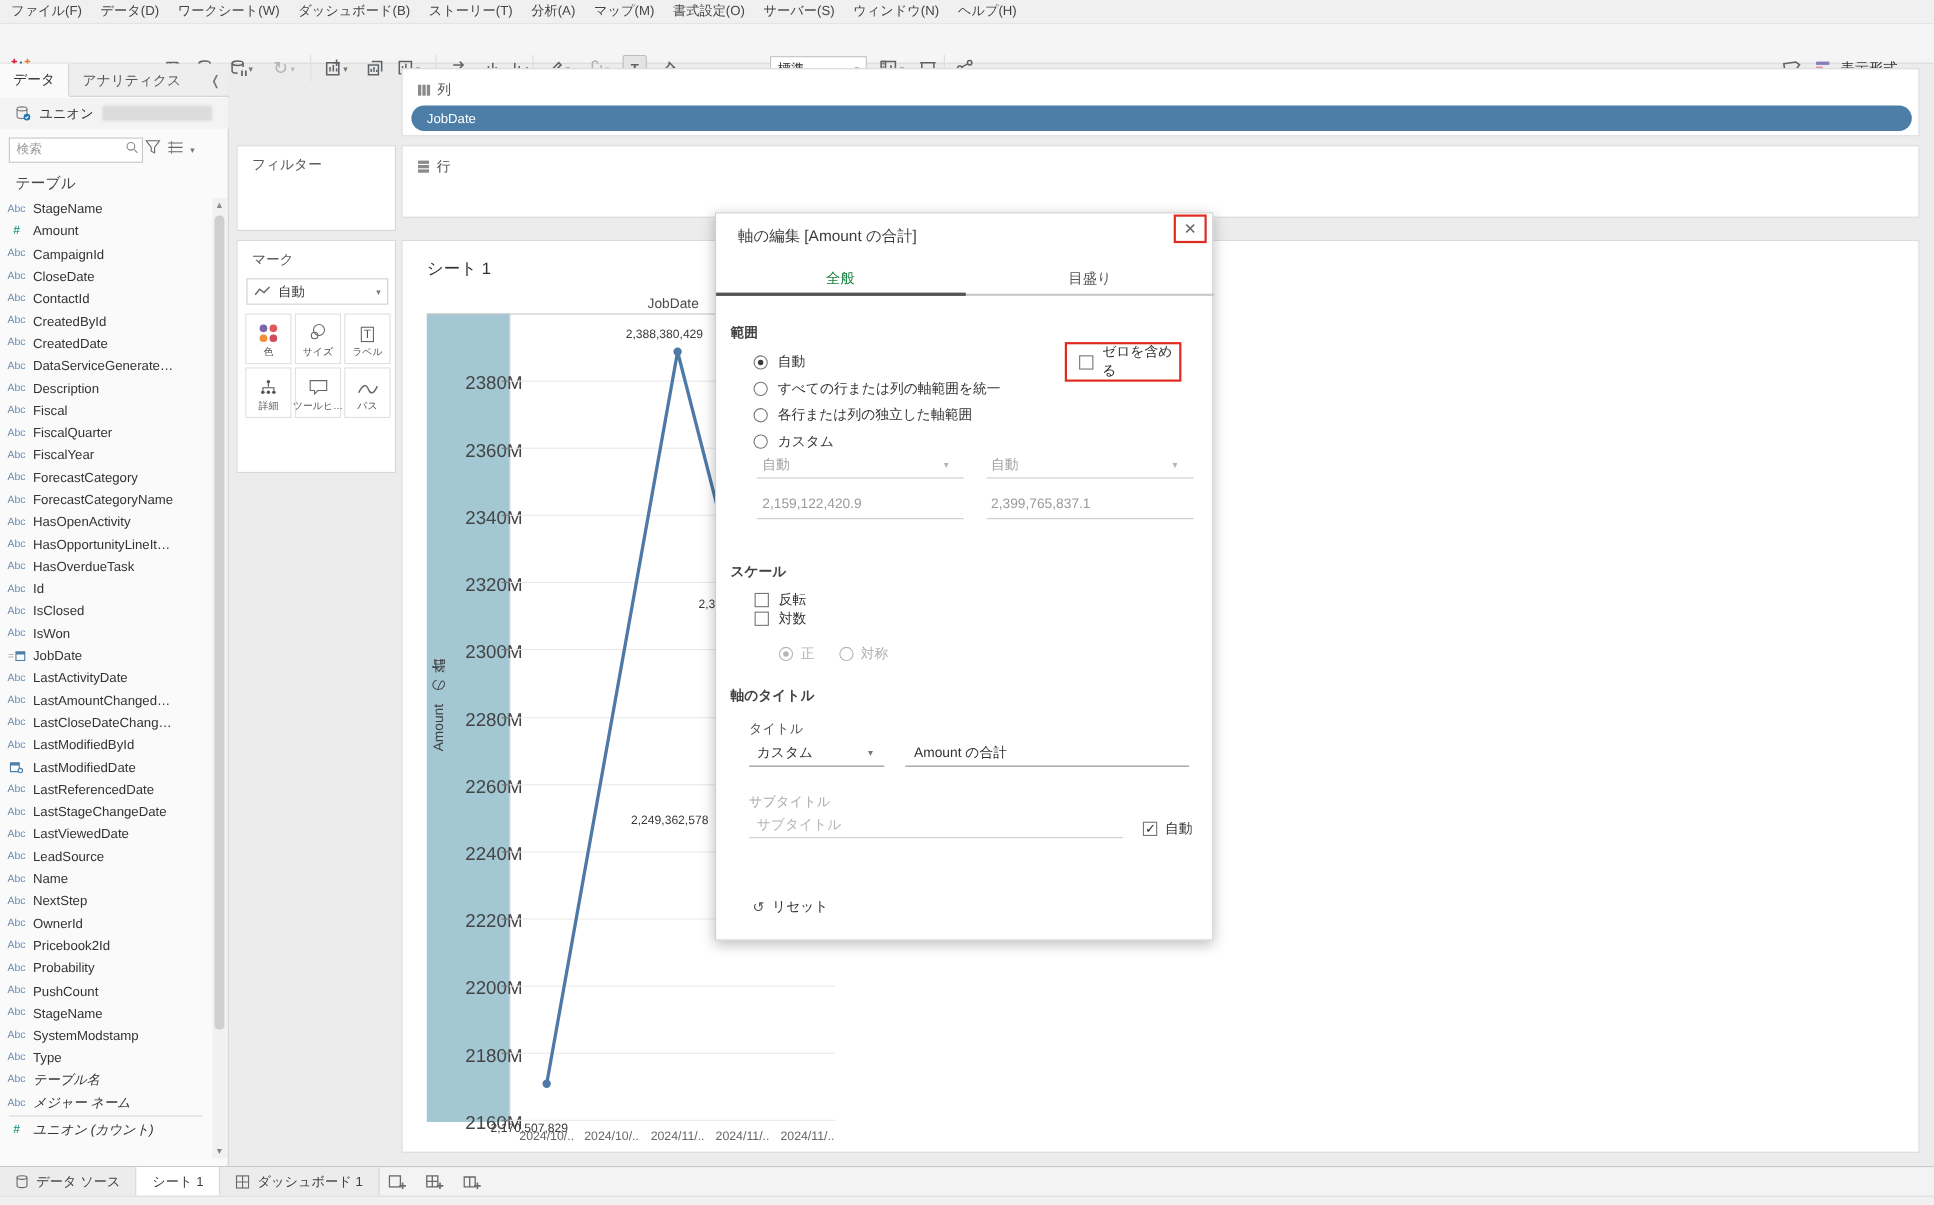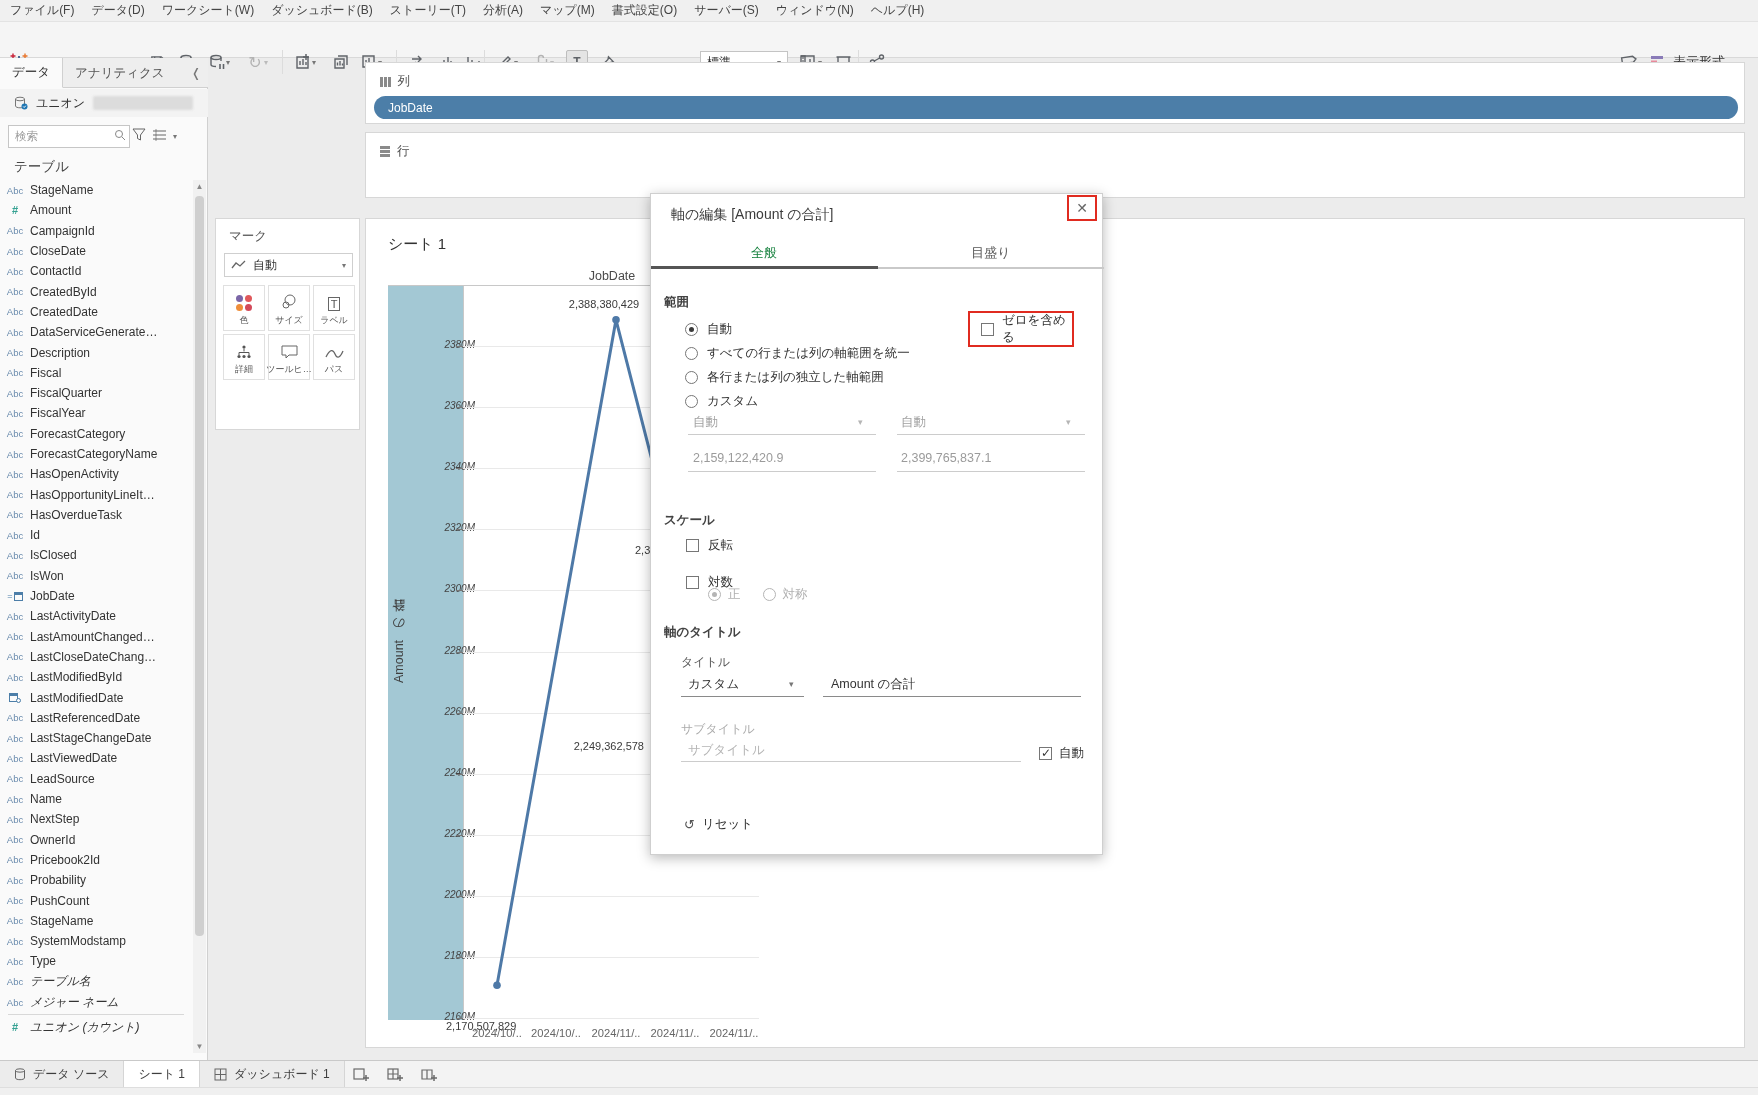--- a/index.html
+++ b/index.html
@@ -77,21 +77,21 @@
   .pill { position:absolute; left:8px; width:1364px; height:23px; border-radius:12px; color:#fff; font-size:12px; display:flex; align-items:center; padding-left:14px; }
   #pill-jobdate { top:33px; background:#4c7ea8; }
   #pill-amount { top:33px; background:#04b173; }
 
   
   #sheet { left:365px; top:218px; width:1380px; height:830px; }
   #sheet-title { position:absolute; left:22px; top:16px; font-size:15px; color:#323232; }
   #col-header { position:absolute; left:186px; top:50px; width:120px; text-align:center; font-size:12.5px; color:#4a4a4a; }
   #axis-band { position:absolute; left:22px; top:66px; width:75px; height:735px; background:#a3c8d4; }
   #y-title { position:absolute; left:24px; top:66px; width:18px; height:735px; writing-mode:vertical-rl; transform:rotate(180deg); display:flex; align-items:center; justify-content:center; font-size:12.5px; color:#3f3f3f; }
-  .ytick { position:absolute; left:22px; width:87px; text-align:right; font-size:10px; color:#444;font-style:italic; }
+  .ytick { position:absolute; left:22px; width:87px; text-align:right; font-size:17px; color:#444; }
   .ytick-dash { position:absolute; left:90px; width:7px; height:1px; background:#777; }
   .gridline { position:absolute; left:97px; width:296px; height:1px; background:#e9e9e9; }
   #axis-vline { position:absolute; left:97px; top:66px; width:1px; height:735px; background:#c8c8c8; }
   #pane-topline { position:absolute; left:22px; top:66px; width:371px; height:1px; background:#c8c8c8; }
   .xtick { position:absolute; top:808px; width:70px; text-align:center; font-size:11.2px; color:#666; white-space:nowrap; }
   .ptlabel { position:absolute; font-size:11px; color:#3a3a3a; white-space:nowrap; }
   #chart-svg { position:absolute; left:0; top:0; }
 
   
   #dialog { left:650px; top:193px; width:453px; height:662px; background:#fff; border:1px solid #cfcfcf; box-shadow:0 3px 12px rgba(0,0,0,.28); z-index:20; }
@@ -113,21 +113,21 @@
   #zero-box { position:absolute; left:317px; top:117px; width:106px; height:36px; border:2px solid #e02b20; display:flex; align-items:center; gap:8px; padding-left:11px; font-size:12.5px; color:#333; }
   .ddtext { position:absolute; font-size:12.5px; color:#a0a0a0; }
   .ddcaret { position:absolute; font-size:9px; color:#b5b5b5; }
   .uline { position:absolute; height:1px; background:#cccccc; }
   .dimval { position:absolute; font-size:12.5px; color:#9b9b9b; }
   .dlg-label { position:absolute; font-size:12px; color:#555; }
   .dlg-label.dim { color:#ababab; }
   .dlg-input-text { position:absolute; font-size:12.5px; color:#333; }
   #log-opts { position:absolute; left:57px; top:392px; display:flex; gap:22px; font-size:12.5px; color:#b0b0b0; align-items:center; }
   #log-opts .radio { margin-right:7px; }
-  #scale-rows { position:absolute; left:35px; top:343px; display:flex; flex-direction:column; gap:20px; font-size:12.5px; color:#333; }
+  #scale-rows { position:absolute; left:35px; top:343px; display:flex; flex-direction:column; gap:0; font-size:12.5px; color:#333; }
   #scale-rows > div { display:flex; gap:9px; align-items:center; }
   #auto-check { position:absolute; left:388px; top:551px; display:flex; gap:7px; align-items:center; font-size:12.5px; color:#333; }
   #reset-btn { position:absolute; left:33px; top:622px; display:flex; gap:7px; align-items:center; font-size:12.5px; color:#333; }
   #reset-btn .ric { font-size:13px; color:#555; }
 
   
   #bottombar { left:0; top:1060px; width:1758px; height:27px; background:#f3f3f3; border-top:1px solid #c9c9c9; display:flex; align-items:stretch; }
   .btab { display:flex; align-items:center; gap:7px; padding:0 14px; font-size:12px; color:#3e3e3e; border-right:1px solid #d5d5d5; background:#ececec; }
   .btab.active { background:#fff; }
   .newbtn { width:34px; display:flex; align-items:center; justify-content:center; border-right:1px solid transparent; }
@@ -504,20 +504,23 @@
           <span class="fl it">ユニオン (カウント)</span>
         </div>
       </div>
     <div id="side-scroll">
       <span class="scroll-arrow" style="top:2px">▲</span>
       <div id="side-thumb"></div>
       <span class="scroll-arrow" style="bottom:2px">▼</span>
     </div>
   </div>
 
+  <div id="card-filters" class="card">
+    <div class="card-title">フィルター</div>
+  </div>
   <div id="card-marks" class="card">
     <div class="card-title">マーク</div>
     <div id="mark-type">
       <svg width="15" height="10" viewBox="0 0 15 10">
           <polyline points="1,8 5,3 9,6 14,1" fill="none" stroke="#666" stroke-width="1.3"></polyline>
         </svg>
       <span>自動</span>
       <span class="dd">▾</span>
     </div>
     <div id="mark-buttons">

